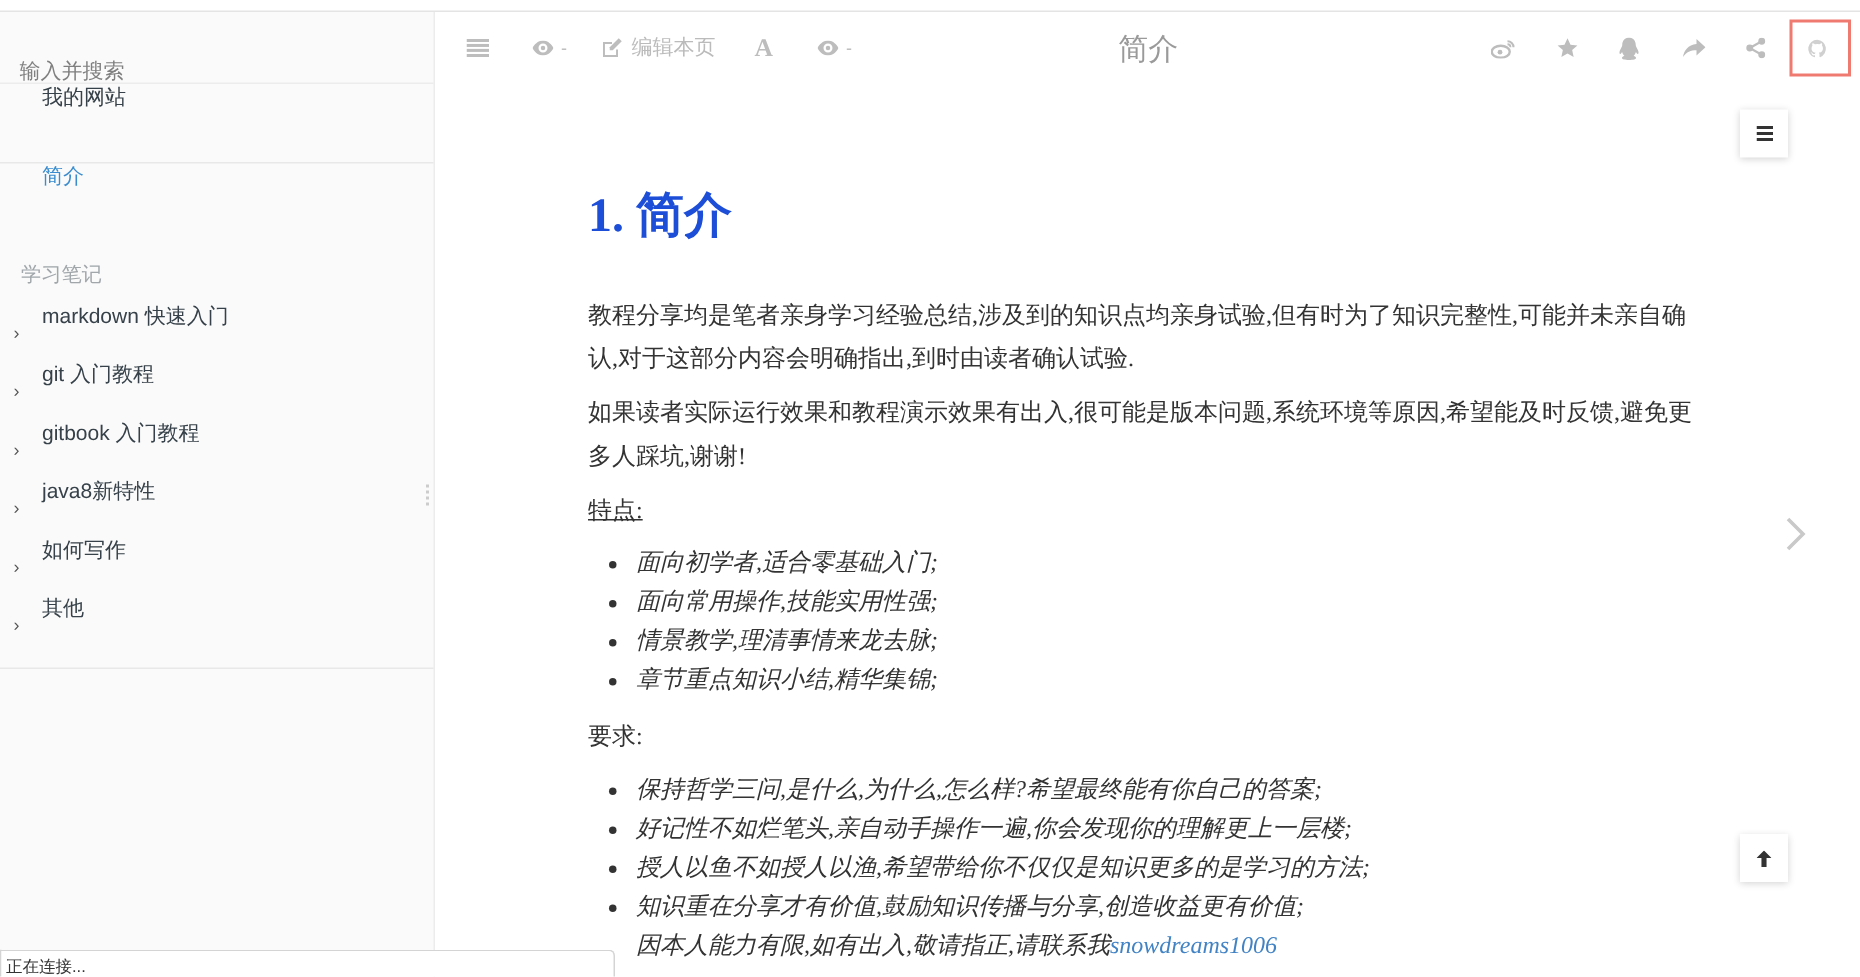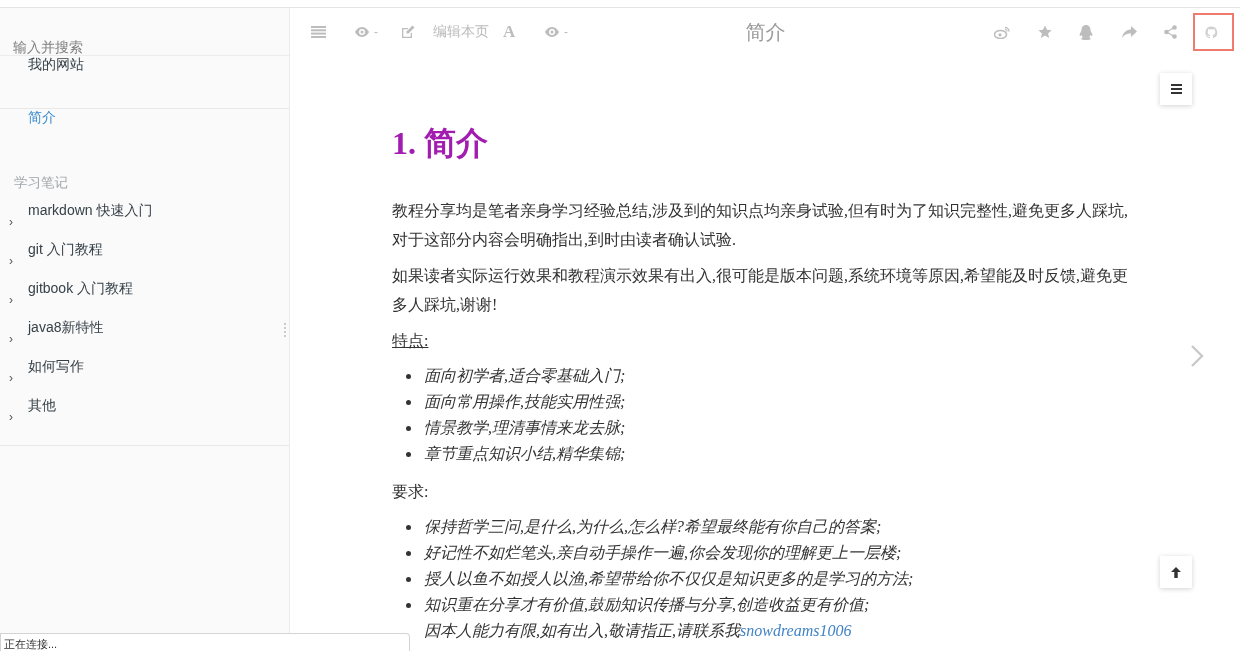--- a/index.html
+++ b/index.html
@@ -21,21 +21,21 @@
 
   
   .header { position: absolute; top: 8px; left: 291px; right: 0; height: 48px; }
   .hbtn { position: absolute; top: 0; height: 48px; display: flex; align-items: center; color: #bbb; font-size: 14px; }
   .hbtn svg { fill: #bdbdbd; }
   .page-title { position: absolute; top: 0; left: 0; right: 0; height: 48px; display: flex; align-items: center; justify-content: center; color: #9a9a9a; font-size: 20px; pointer-events: none; }
   .github-highlight { position: absolute; top: 13px; left: 1193px; width: 41px; height: 38px; border: 2px solid #ef7a70; }
 
   
   .content { position: absolute; left: 392px; top: 118px; width: 750px; color: #333; font-family: "Liberation Serif", "DejaVu Serif", serif; }
-  .content h1 { font-size: 32px; font-weight: bold; margin: 0 0 28px 0; color: #a21caf; line-height: 50px; }
+  .content h1 { font-size: 32px; font-weight: bold; margin: 0 0 28px 0; color: #1d4ed8; line-height: 50px; }
   .content p { font-size: 16px; line-height: 29px; margin-bottom: 7px; }
   .content ul { list-style: none; margin: 8px 0 10px 12px; }
   .content li { font-size: 16px; line-height: 26px; position: relative; padding-left: 20px; font-style: italic; }
   .content li::before { content: ""; position: absolute; left: 2px; top: 11px; width: 5px; height: 5px; border-radius: 50%; background: #333; }
   .content li.nobullet::before { display: none; }
   .content a { color: #4183c4; text-decoration: none; }
 
   .toc-btn { position: absolute; left: 1160px; top: 73px; width: 32px; height: 32px; background: #fff; box-shadow: 0 1px 5px rgba(0,0,0,0.18); display: flex; align-items: center; justify-content: center; }
   .next-arrow { position: absolute; left: 1186px; top: 340px; width: 22px; height: 32px; color: #c9c9c9; font-size: 32px; display: flex; align-items: center; justify-content: center; }
   .top-btn { position: absolute; left: 1160px; top: 556px; width: 32px; height: 32px; background: #fff; box-shadow: 0 1px 5px rgba(0,0,0,0.18); display: flex; align-items: center; justify-content: center; }
@@ -103,21 +103,21 @@
     <svg width="14" height="10" viewBox="0 0 14 10">
         <path d="M7 0C3.5 0 1 3 0 5c1 2 3.5 5 7 5s6-3 7-5C13 3 10.5 0 7 0zm0 8a3 3 0 110-6 3 3 0 010 6zm0-4.5a1.5 1.5 0 100 3 1.5 1.5 0 000-3z"></path>
       </svg>
     <span style="margin-left:5px;font-size:12px;">-</span>
   </div>
   <div class="hbtn" style="left:110px;">
     <svg width="14" height="14" viewBox="0 0 14 14">
         <path d="M1 3h6v1.3H2.3v7.4h7.4V8H11v5H1z"></path>
         <path d="M11.5 0.5l2 2-6 6H5.5v-2z"></path>
       </svg>
-    <span style="margin-left:18px;">编辑本页</span>
+    <span style="margin-left:6px;">编辑本页</span>
   </div>
   <div class="hbtn" style="left:212px;font-family:'Liberation Serif',serif;font-size:17px;font-weight:bold;color:#bdbdbd;">
     <span>A</span>
   </div>
   <div class="hbtn" style="left:254px;">
     <svg width="14" height="10" viewBox="0 0 14 10">
         <path d="M7 0C3.5 0 1 3 0 5c1 2 3.5 5 7 5s6-3 7-5C13 3 10.5 0 7 0zm0 8a3 3 0 110-6 3 3 0 010 6zm0-4.5a1.5 1.5 0 100 3 1.5 1.5 0 000-3z"></path>
       </svg>
     <span style="margin-left:5px;font-size:12px;">-</span>
   </div>
@@ -174,21 +174,21 @@
     </svg>
 </div>
 <div class="top-btn">
   <svg width="10" height="11" viewBox="0 0 10 11">
       <path d="M5 0L0 5h3.3v6h3.4V5H10z" fill="#333"></path>
     </svg>
 </div>
 
 <main class="content">
   <h1>1. 简介</h1>
-  <p>教程分享均是笔者亲身学习经验总结,涉及到的知识点均亲身试验,但有时为了知识完整性,避免更多人踩坑,对于这部分内容会明确指出,到时由读者确认试验.</p>
+  <p>教程分享均是笔者亲身学习经验总结,涉及到的知识点均亲身试验,但有时为了知识完整性,可能并未亲自确认,对于这部分内容会明确指出,到时由读者确认试验.</p>
   <p>如果读者实际运行效果和教程演示效果有出入,很可能是版本问题,系统环境等原因,希望能及时反馈,避免更多人踩坑,谢谢!</p>
   <p style="margin-top:3px;text-decoration:underline;">特点:</p>
   <ul>
     <li>面向初学者,适合零基础入门;</li>
     <li>面向常用操作,技能实用性强;</li>
     <li>情景教学,理清事情来龙去脉;</li>
     <li>章节重点知识小结,精华集锦;</li>
   </ul>
   <p>要求:</p>
   <ul>

